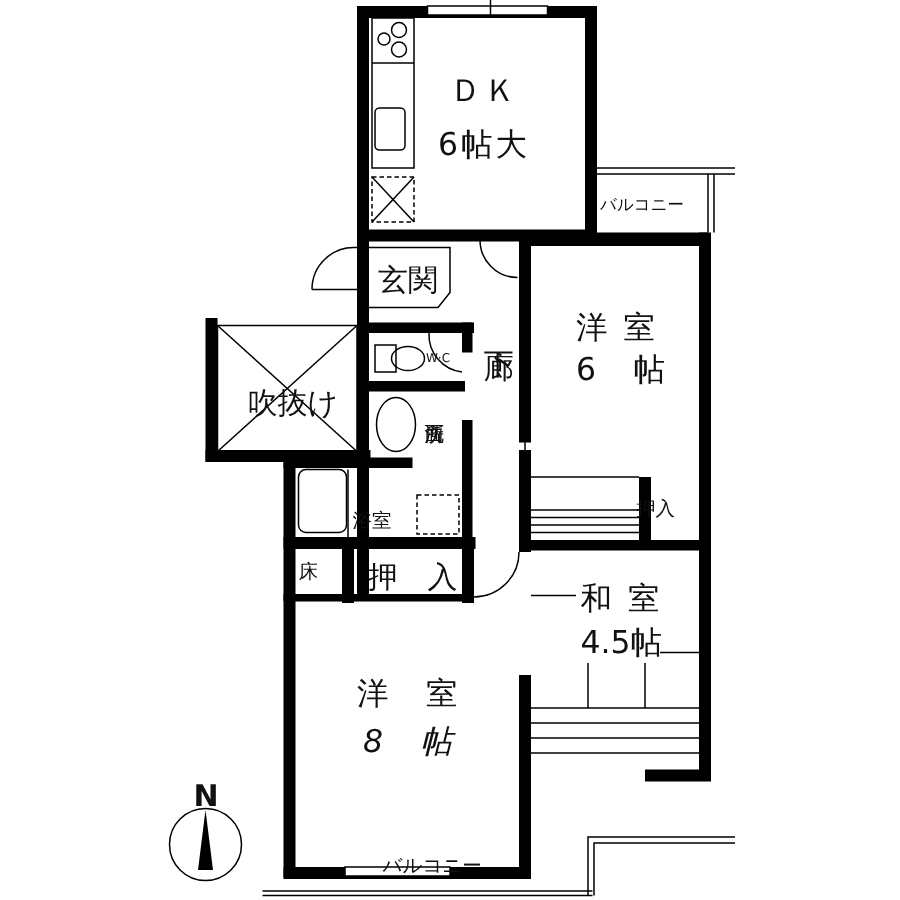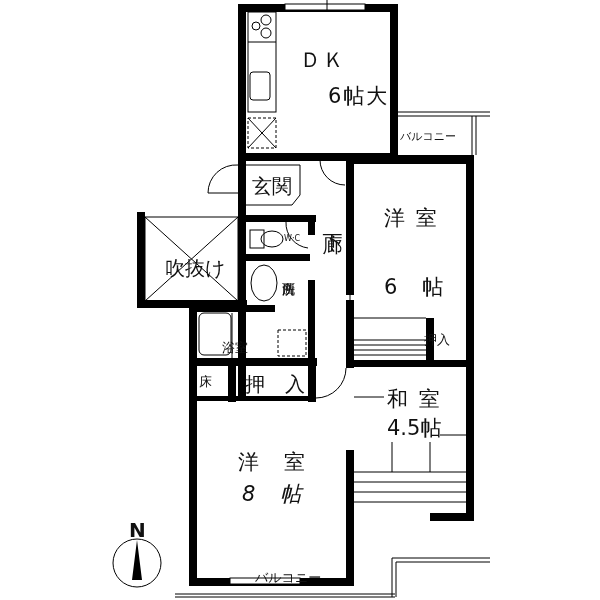--- a/index.html
+++ b/index.html
@@ -118,30 +118,30 @@
       <path d="M392 597 L392 558 L490 558"></path>
         <path d="M396 597 L396 562 L490 562"></path>
       <rect x="230" y="578" width="70" height="6" fill="#fff"></rect>
 
       <circle cx="137" cy="563" r="24"></circle>
     </g>
     <polygon points="137,540 132,580 142,580" fill="#000"></polygon>
   </svg>
 
   <div class="lbl big" style="left:300px;top:50px;">ＤＫ</div>
-  <div class="lbl big" style="left:292px;top:86px;margin-left:36px;">6帖大</div>
+  <div class="lbl big" style="left:292px;top:86px;">6帖大</div>
   <div class="lbl mid" style="left:252px;top:176px;">玄関</div>
   <div class="lbl xs" style="left:400px;top:131px;">バルコニー</div>
   <div class="lbl big" style="left:384px;top:208px;">洋 室</div>
-  <div class="lbl big" style="left:384px;top:236px;margin-top:41px;">6　帖</div>
+  <div class="lbl big" style="left:384px;top:236px;">6　帖</div>
   <div class="lbl mid vert" style="left:323px;top:218px;">廊下</div>
   <div class="lbl mid" style="left:165px;top:258px;">吹抜け</div>
   <div class="lbl" style="left:252px;top:235px;font-size:8px;margin-left:32px;">W·C</div>
   <div class="lbl sm vert" style="left:282px;top:272px;">洗面所</div>
-  <div class="lbl sm" style="left:222px;top:341px;">浴室</div>
+  <div class="lbl sm" style="left:235px;top:341px;">浴室</div>
   <div class="lbl sm" style="left:424px;top:333px;">押入</div>
   <div class="lbl sm" style="left:199px;top:375px;">床</div>
   <div class="lbl mid" style="left:245px;top:374px;">押　入</div>
   <div class="lbl big" style="left:387px;top:389px;text-align:center;">和 室</div>
   <div class="lbl big" style="left:387px;top:418px;letter-spacing:0;">4.5帖</div>
   <div class="lbl big" style="left:238px;top:452px;">洋　室</div>
   <div class="lbl big" style="left:242px;top:484px;font-style:italic;">8　帖</div>
   <div class="lbl sm" style="left:255px;top:571px;">バルコニー</div>
   <div class="lbl mid" style="left:129px;top:520px;font-weight:bold;">N</div>
 </div>

